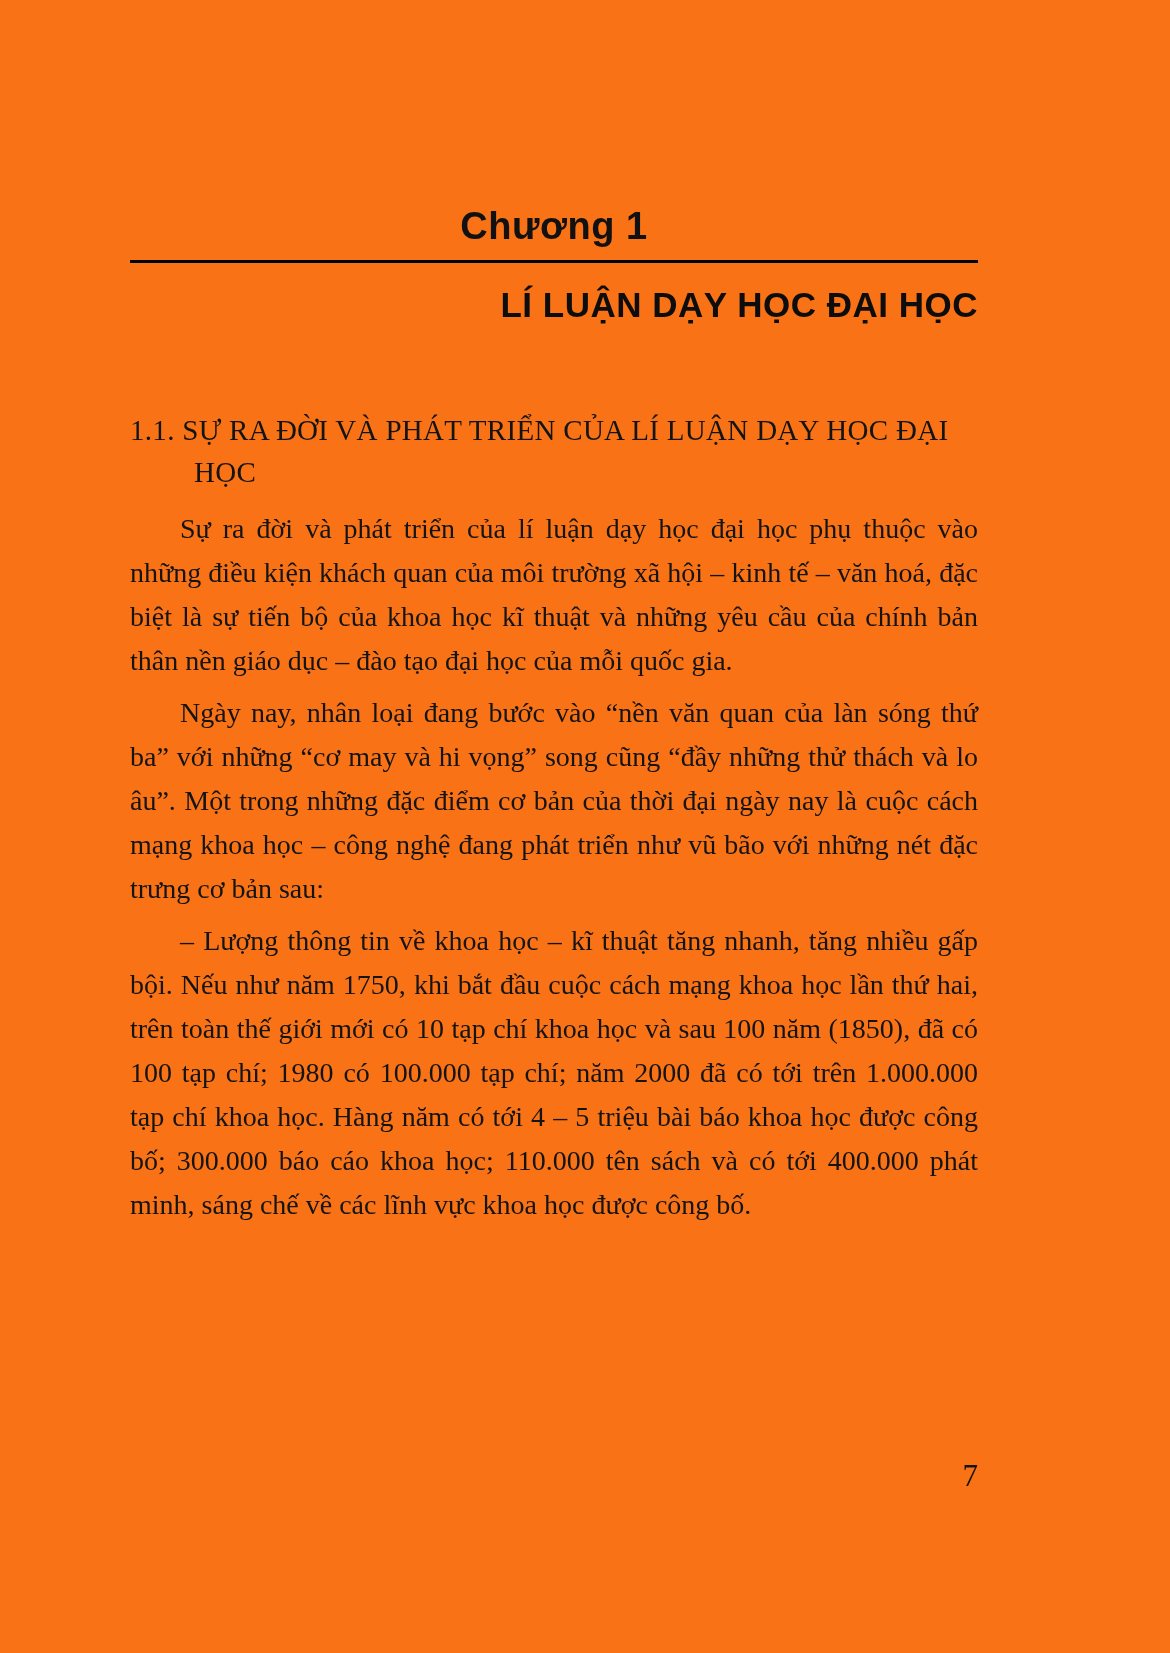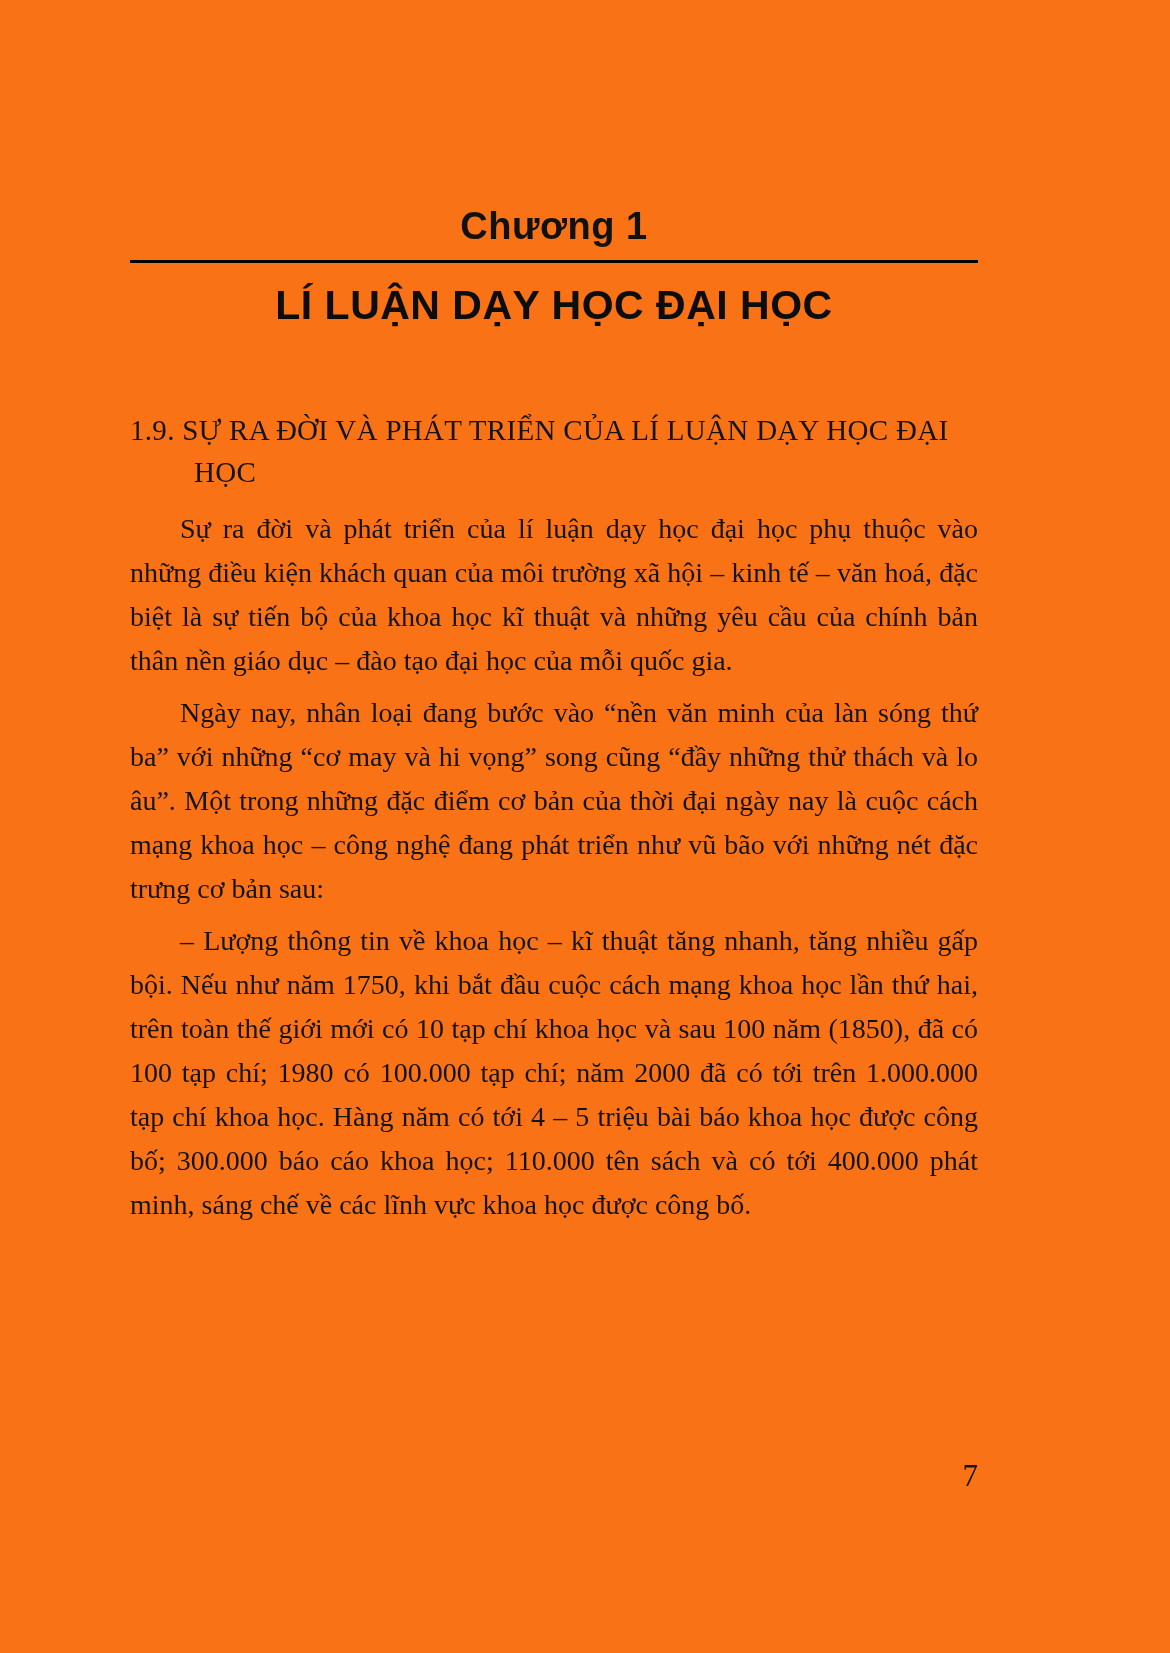--- a/index.html
+++ b/index.html
@@ -33,24 +33,24 @@
     color: #111;
   }
   .rule {
     margin-top: 12px;
     border: none;
     border-top: 3px solid #000;
     width: 100%;
   }
   .chapter-title {
     margin-top: 16px;
-    text-align: center;
+    text-align: right;
     font-family: "Liberation Sans", sans-serif;
     font-weight: bold;
-    font-size: 41px;
+    font-size: 35px;
     line-height: 52px;
     letter-spacing: 0.5px;
     color: #0d0d0d;
   }
   .section-heading {
     margin: 0;
     margin-top: 78px;
     font-size: 29px;
     font-weight: normal;
     line-height: 42px;
@@ -86,24 +86,24 @@
   <div class="content">
 
     <div class="chapter-label">Chương 1</div>
 
     <hr class="rule">
 
     <div class="chapter-title">
       <div>LÍ LUẬN DẠY HỌC ĐẠI HỌC</div>
     </div>
 
-    <h2 class="section-heading"><span>1.9.</span>&nbsp;<span>SỰ RA ĐỜI VÀ PHÁT TRIỂN CỦA LÍ LUẬN DẠY HỌC ĐẠI HỌC</span></h2>
+    <h2 class="section-heading"><span>1.1.</span>&nbsp;<span>SỰ RA ĐỜI VÀ PHÁT TRIỂN CỦA LÍ LUẬN DẠY HỌC ĐẠI HỌC</span></h2>
 
     <div class="body-text">
       <p class="para">Sự ra đời và phát triển của lí luận dạy học đại học phụ thuộc vào những điều kiện khách quan của môi trường xã hội – kinh tế – văn hoá, đặc biệt là sự tiến bộ của khoa học kĩ thuật và những yêu cầu của chính bản thân nền giáo dục – đào tạo đại học của mỗi quốc gia.</p>
-      <p class="para">Ngày nay, nhân loại đang bước vào “nền văn minh của làn sóng thứ ba” với những “cơ may và hi vọng” song cũng “đầy những thử thách và lo âu”. Một trong những đặc điểm cơ bản của thời đại ngày nay là cuộc cách mạng khoa học – công nghệ đang phát triển như vũ bão với những nét đặc trưng cơ bản sau:</p>
+      <p class="para">Ngày nay, nhân loại đang bước vào “nền văn quan của làn sóng thứ ba” với những “cơ may và hi vọng” song cũng “đầy những thử thách và lo âu”. Một trong những đặc điểm cơ bản của thời đại ngày nay là cuộc cách mạng khoa học – công nghệ đang phát triển như vũ bão với những nét đặc trưng cơ bản sau:</p>
       <p class="para">– Lượng thông tin về khoa học – kĩ thuật tăng nhanh, tăng nhiều gấp bội. Nếu như năm 1750, khi bắt đầu cuộc cách mạng khoa học lần thứ hai, trên toàn thế giới mới có 10 tạp chí khoa học và sau 100 năm (1850), đã có 100 tạp chí; 1980 có 100.000 tạp chí; năm 2000 đã có tới trên 1.000.000 tạp chí khoa học. Hàng năm có tới 4 – 5 triệu bài báo khoa học được công bố; 300.000 báo cáo khoa học; 110.000 tên sách và có tới 400.000 phát minh, sáng chế về các lĩnh vực khoa học được công bố.</p>
     </div>
 
   </div>
 
   <div class="page-number">7</div>
 </div>
 
 </body></html>

